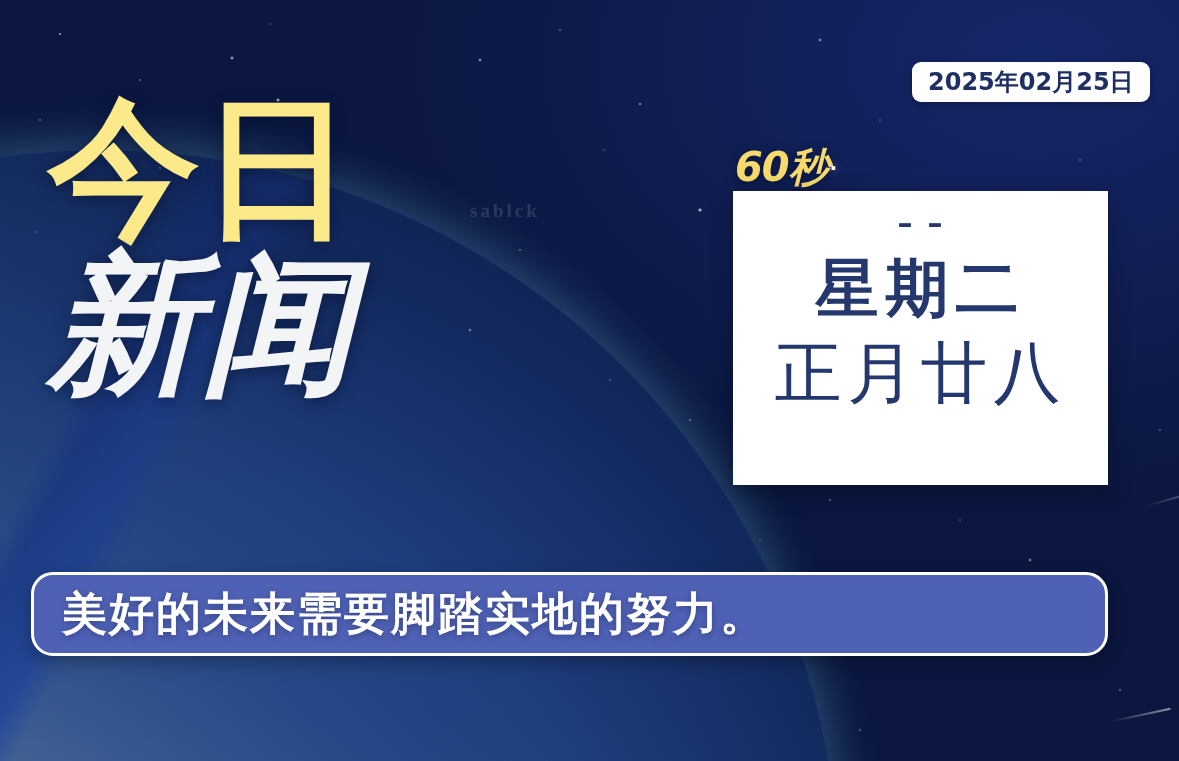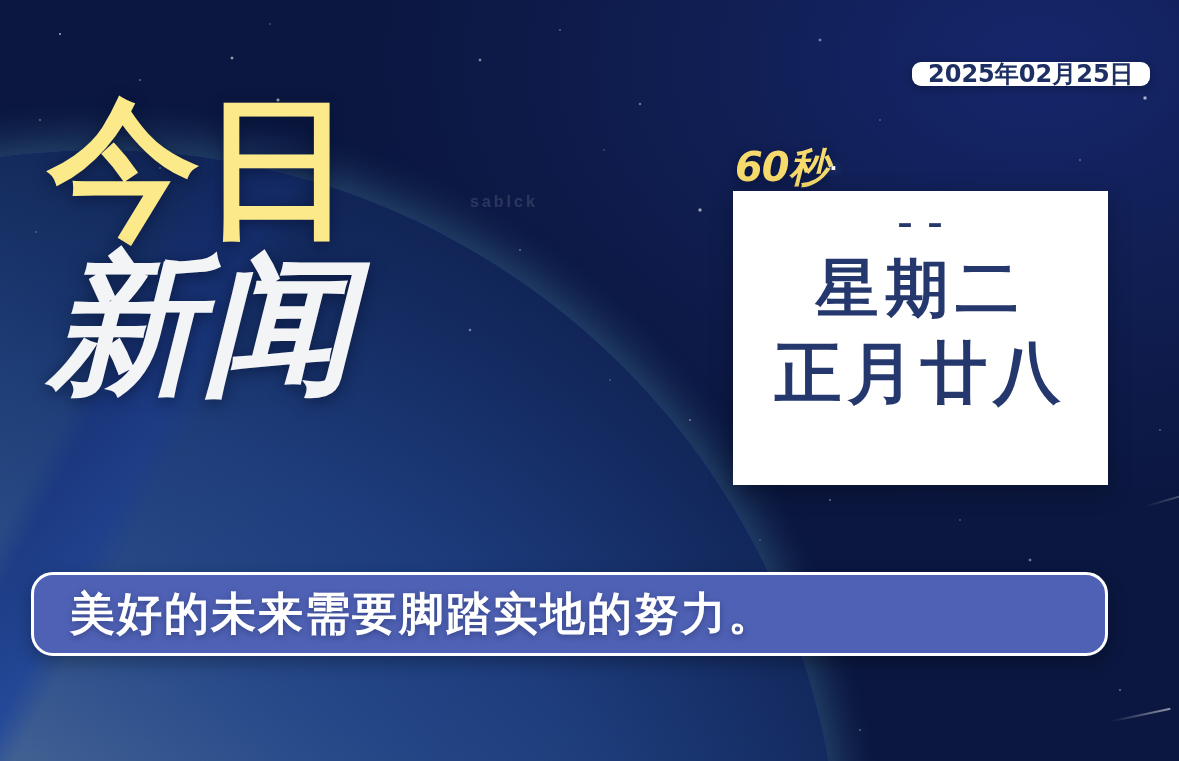--- a/index.html
+++ b/index.html
@@ -153,21 +153,21 @@
     font-family:"DejaVu Sans","Liberation Sans",sans-serif;
     font-weight:700;
     white-space:nowrap;
   }
   #headline .l1{ color:#fbe98a; text-shadow:0 3px 14px rgba(5,15,45,.55); }
   #headline .l2{ color:#f2f4f6; text-shadow:0 3px 16px rgba(5,15,45,.6); margin-top:10px;font-style:italic; }
 
   
   #date-pill{
     position:absolute; left:912px; top:62px;
-    height:24px; padding:0 16px;
+    height:40px; padding:0 16px;
     display:flex; align-items:center; justify-content:center;
     background:#ffffff; border-radius:9px;
     box-shadow:0 2px 10px rgba(0,0,0,.28);
   }
   #date-pill span{
     color:#1d2f63; font-size:24px; font-weight:700;
     font-family:"DejaVu Sans","Liberation Sans",sans-serif;
     letter-spacing:0px; white-space:nowrap;
   }
 
@@ -215,50 +215,50 @@
   }
   #issue .dash{ font-size:30px; font-weight:700; }
   #weekday{
     margin-top:16px;
     color:#25386e; font-weight:700; font-size:63px;
     font-family:"DejaVu Sans","Liberation Sans",sans-serif;
     letter-spacing:7px; line-height:1.05;
   }
   #lunar{
     margin-top:16px;
-    color:#25386e; font-weight:700; font-size:67px;
+    color:#25386e; font-weight:400; font-size:67px;
     font-family:"DejaVu Sans","Liberation Sans",sans-serif;
     letter-spacing:6px; line-height:1.05;text-align:center;
   }
 
   
   #quote-banner{
     position:absolute; left:31px; top:572px;
     width:1077px; height:84px;
     background:#4f61b4;
     border:3px solid #ffffff;
     border-radius:22px;
     display:flex; align-items:center;
-    padding-left:36px;
+    padding-left:28px;
     box-shadow:0 6px 18px rgba(0,0,0,.30);
   }
   #quote-banner span{
     color:#ffffff; font-weight:700; font-size:45px;
     font-family:"DejaVu Sans","Liberation Sans",sans-serif;
     letter-spacing:2px;
     text-shadow:0 2px 6px rgba(10,20,60,.35);
     white-space:nowrap;
   }
 
   
   #watermark{
-    position:absolute; left:470px; top:193px;
+    position:absolute; left:470px; top:200px;
     color:rgba(255,255,255,.13);
-    font-size:16px; letter-spacing:3px; font-weight:700;
-    font-family:Liberation Sans, sans-serif;
+    font-size:19px; letter-spacing:3px; font-weight:700;
+    font-family:Liberation Serif, serif;
     pointer-events:none;
   }
 </style>
 </head>
 <body>
 
 <div id="poster">
 
   <div id="earth-wrap">
     <div id="earth-glow"></div>

